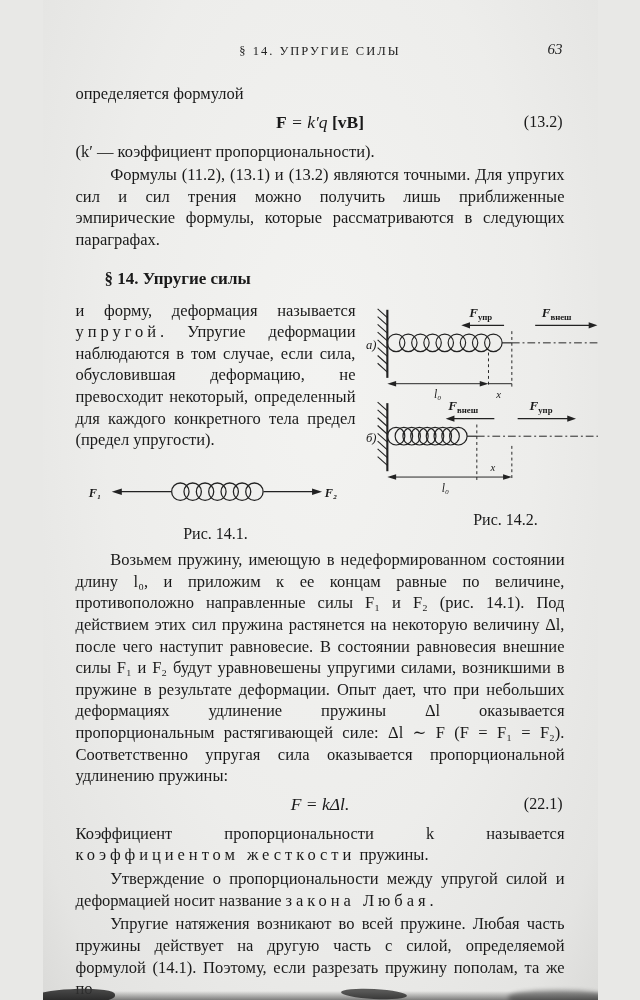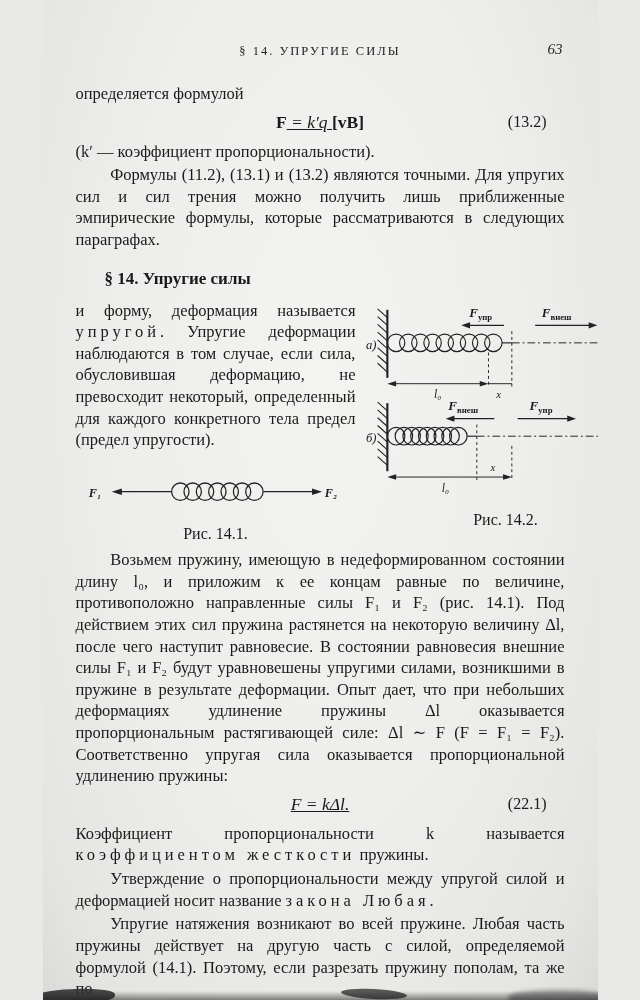--- a/index.html
+++ b/index.html
@@ -14,22 +14,22 @@
     overflow:hidden;
     padding:44px 33px 0 33px;
   }
   .running-head { position:relative; text-align:center; font-size:12.5px; letter-spacing:2px; margin-bottom:24px; color:#222; }
   .page-number { position:absolute; right:2px; top:-3px; font-size:15px; letter-spacing:0;font-style:italic; }
   p { font-size:16.5px; line-height:1.31; text-align:justify; margin-bottom:2px; }
   .ind { text-indent:2.1em; }
   .sperr { letter-spacing:.24em; }
   .formula-row { position:relative; text-align:center; font-size:17.5px; margin:7px 0 8px; }
   .fb { font-weight:bold; }
-  .fi { font-style:italic;text-decoration:underline; }
-  .eq-no { position:absolute; right:18px; top:1px; font-size:16px; font-style:normal; font-weight:normal; }
+  .fi { font-style:italic; }
+  .eq-no { position:absolute; right:2px; top:1px; font-size:16px; font-style:normal; font-weight:normal; }
   .sec-heading { font-size:17px; font-weight:bold; margin:18px 0 11px 1.7em; text-align:left; }
   .fig-block { display:flex; margin:2px 0 6px; }
   .left-col { width:280px; flex:0 0 280px; }
   .right-col { flex:1; padding-left:8px; display:flex; flex-direction:column; align-items:center; justify-content:flex-start; }
   .fig141 { display:block; width:258px; height:auto; margin:16px auto 0; }
   .fig142 { display:block; width:284px; height:auto; margin-top:2px; }
   .caption { text-align:center; font-size:16px; margin-top:9px; }
   .left-col .caption { margin-top:7px; }
   svg line, svg circle { stroke:#222; fill:none; }
   svg polygon { fill:#222; stroke:none; }

